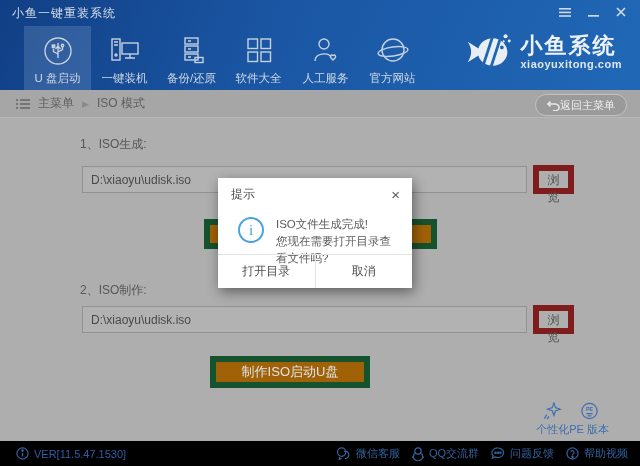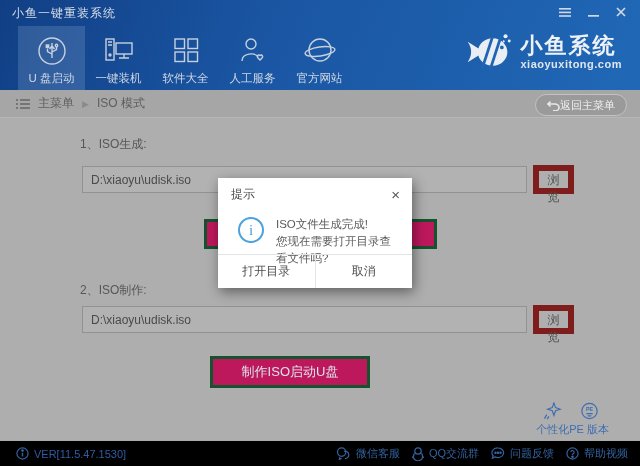--- a/index.html
+++ b/index.html
@@ -8,21 +8,21 @@
 
   
   .header{position:absolute;left:0;top:0;width:640px;height:90px;
     background:linear-gradient(112deg,#113f85 0%,#1a55a2 40%,#2068b6 100%);}
   .titlebar{position:absolute;left:0;top:0;width:640px;height:26px;display:flex;align-items:center;}
   .title-label{color:#d9dfe8;font-size:12px;padding-left:12px;letter-spacing:1px;font-family:Liberation Serif, serif;}
   .win-controls{position:absolute;right:8px;top:4px;display:flex;gap:6px;}
   .win-btn{width:22px;height:16px;display:flex;align-items:center;justify-content:center;color:#cfd8e4;cursor:pointer;}
   .win-btn svg{display:block;}
 
-  .nav{position:absolute;left:0;top:26px;width:640px;height:64px;display:flex;padding-left:18px;}
+  .nav{position:absolute;left:0;top:26px;width:640px;height:64px;display:flex;padding-left:24px;}
   .nav-item{width:67px;height:64px;display:flex;flex-direction:column;align-items:center;justify-content:flex-start;padding-top:7px;cursor:pointer;}
   .nav-item.active{background:rgba(210,228,250,0.16);}
   .nav-icon{height:36px;display:flex;align-items:center;justify-content:center;}
   .nav-icon svg{stroke:#c6d1df;fill:none;stroke-width:1.4;}
   .nav-label{color:#cfd8e3;font-size:11.5px;margin-top:2px;white-space:nowrap;}
 
   .logo{position:absolute;right:18px;top:32px;display:flex;align-items:center;gap:8px;}
   .logo-fish svg{display:block;}
   .logo-text{display:flex;flex-direction:column;line-height:1.05;}
   .logo-name{color:#eef2f7;font-size:22px;font-weight:bold;letter-spacing:2px;}
@@ -39,21 +39,21 @@
     background:#9a9a9a;border:1px solid #c2c2c2;color:#efefef;display:flex;align-items:center;
     font-size:11px;cursor:pointer;}
   .back-pill svg{stroke:#e9e9e9;fill:none;stroke-width:1.6;}
 
   
   .section-label{position:absolute;left:80px;color:#575757;font-size:12px;}
   .path-input{position:absolute;left:82px;width:445px;height:27px;background:#b2b2b2;
     border:1px solid #929292;color:#4a4a4a;font-size:12px;padding:0 8px;outline:none;}
   .browse-btn{position:absolute;left:533px;width:41px;height:29px;background:#afafaf;
     border:6px solid #7f1d1d;color:#4f4f4f;font-size:12px;cursor:pointer;}
-  .blue-btn{background:#be185d;border:3px solid #14532d;color:#dbe3ec;cursor:pointer;}
+  .blue-btn{background:#a16207;border:6px solid #14532d;color:#dbe3ec;cursor:pointer;}
   .gen-btn{position:absolute;left:204px;top:219px;width:233px;height:30px;z-index:1;}
   .make-btn{position:absolute;left:210px;top:356px;width:160px;height:32px;font-size:13px;}
 
   
   .quick-links{position:absolute;right:31px;top:402px;display:flex;gap:0;}
   .quick-link{display:flex;flex-direction:column;align-items:center;gap:2px;color:#3d6db1;font-size:11px;cursor:pointer;}
   .quick-link svg{stroke:#3d6db1;fill:none;stroke-width:1.3;}
 
   
   .statusbar{position:absolute;left:0;top:440px;width:640px;height:26px;background:#000000;
@@ -129,20 +129,32 @@
               <circle cx="9" cy="21" r="1"></circle>
               <rect x="15" y="9" width="16" height="11"></rect>
               <path d="M23 20 v4 M18 24 h10"></path>
             </svg>
         </span>
         <span class="nav-label">一键装机</span>
       </div>
       <div class="nav-item">
         <span class="nav-icon">
           <svg width="34" height="34" viewBox="0 0 34 34">
+              <rect x="10" y="4" width="13" height="6"></rect>
+              <rect x="10" y="12" width="13" height="6"></rect>
+              <rect x="10" y="20" width="13" height="6"></rect>
+              <path d="M13 7 h3 M13 15 h3 M13 23 h3"></path>
+              <rect x="20" y="23.5" width="8" height="5"></rect>
+            </svg>
+        </span>
+        <span class="nav-label">备份/还原</span>
+      </div>
+      <div class="nav-item">
+        <span class="nav-icon">
+          <svg width="34" height="34" viewBox="0 0 34 34">
               <rect x="6" y="5" width="9.5" height="9.5"></rect>
               <rect x="19" y="5" width="9.5" height="9.5"></rect>
               <rect x="6" y="18" width="9.5" height="9.5"></rect>
               <rect x="19" y="18" width="9.5" height="9.5"></rect>
             </svg>
         </span>
         <span class="nav-label">软件大全</span>
       </div>
       <div class="nav-item">
         <span class="nav-icon">

